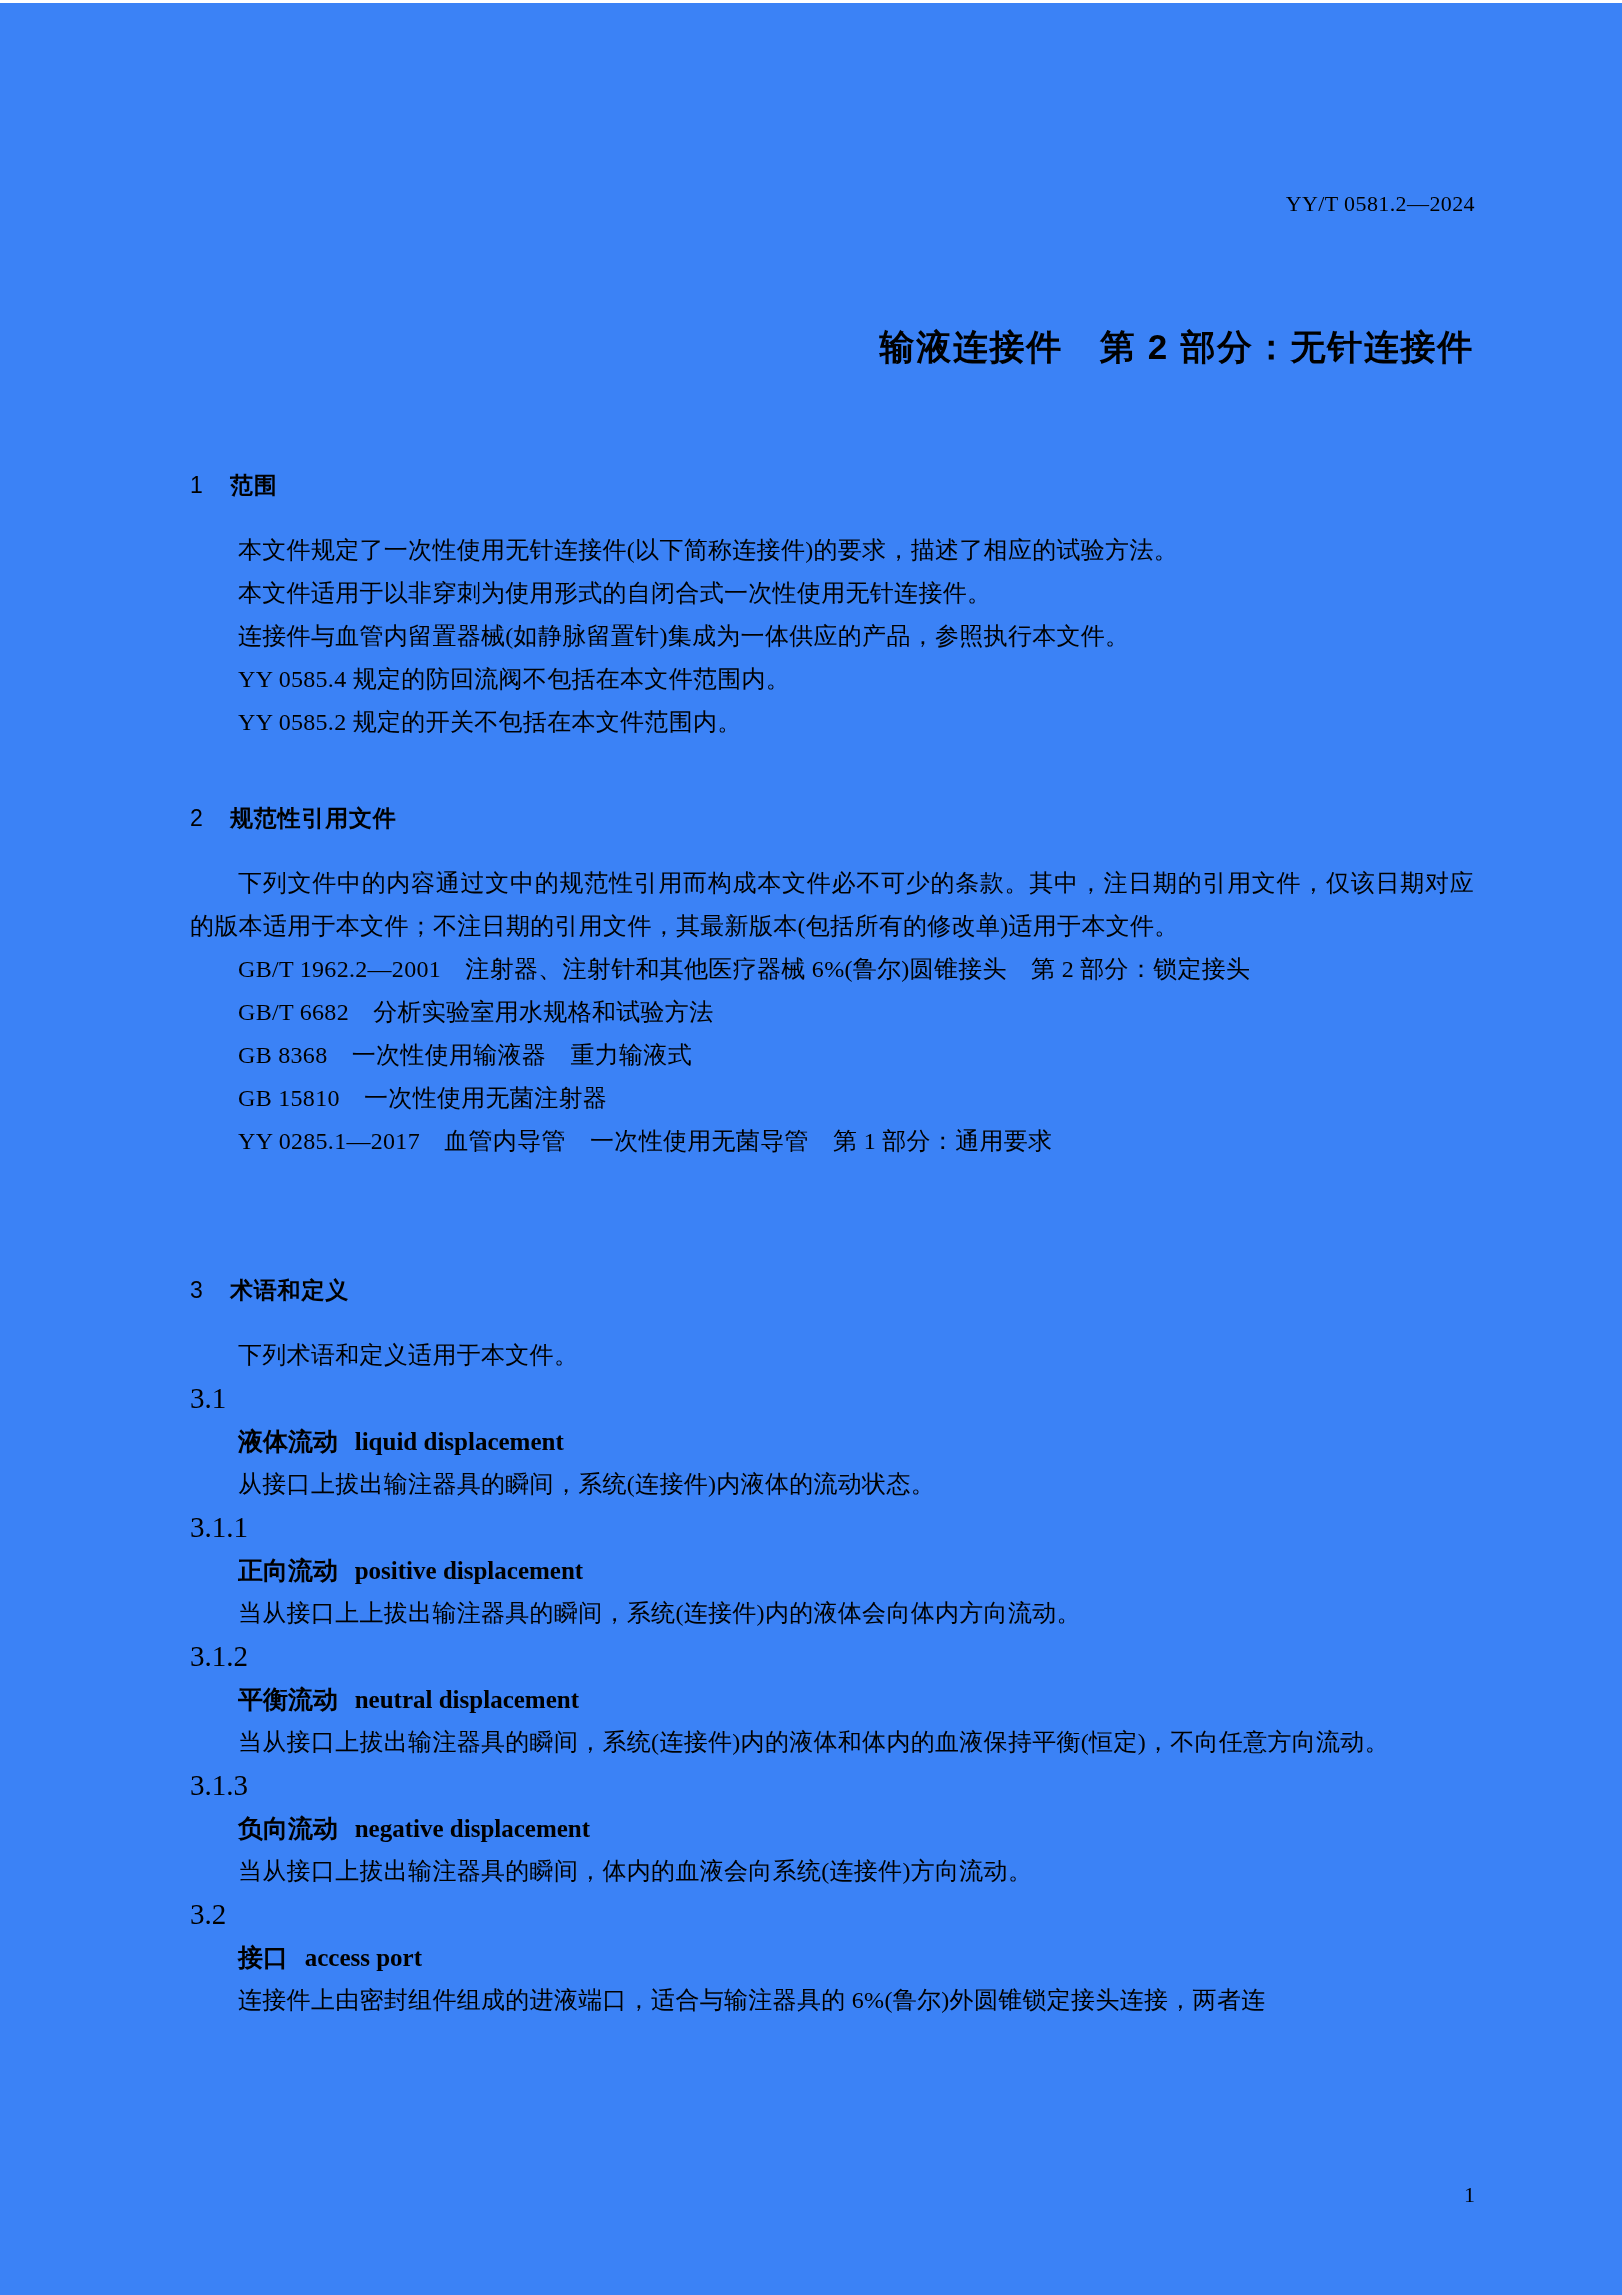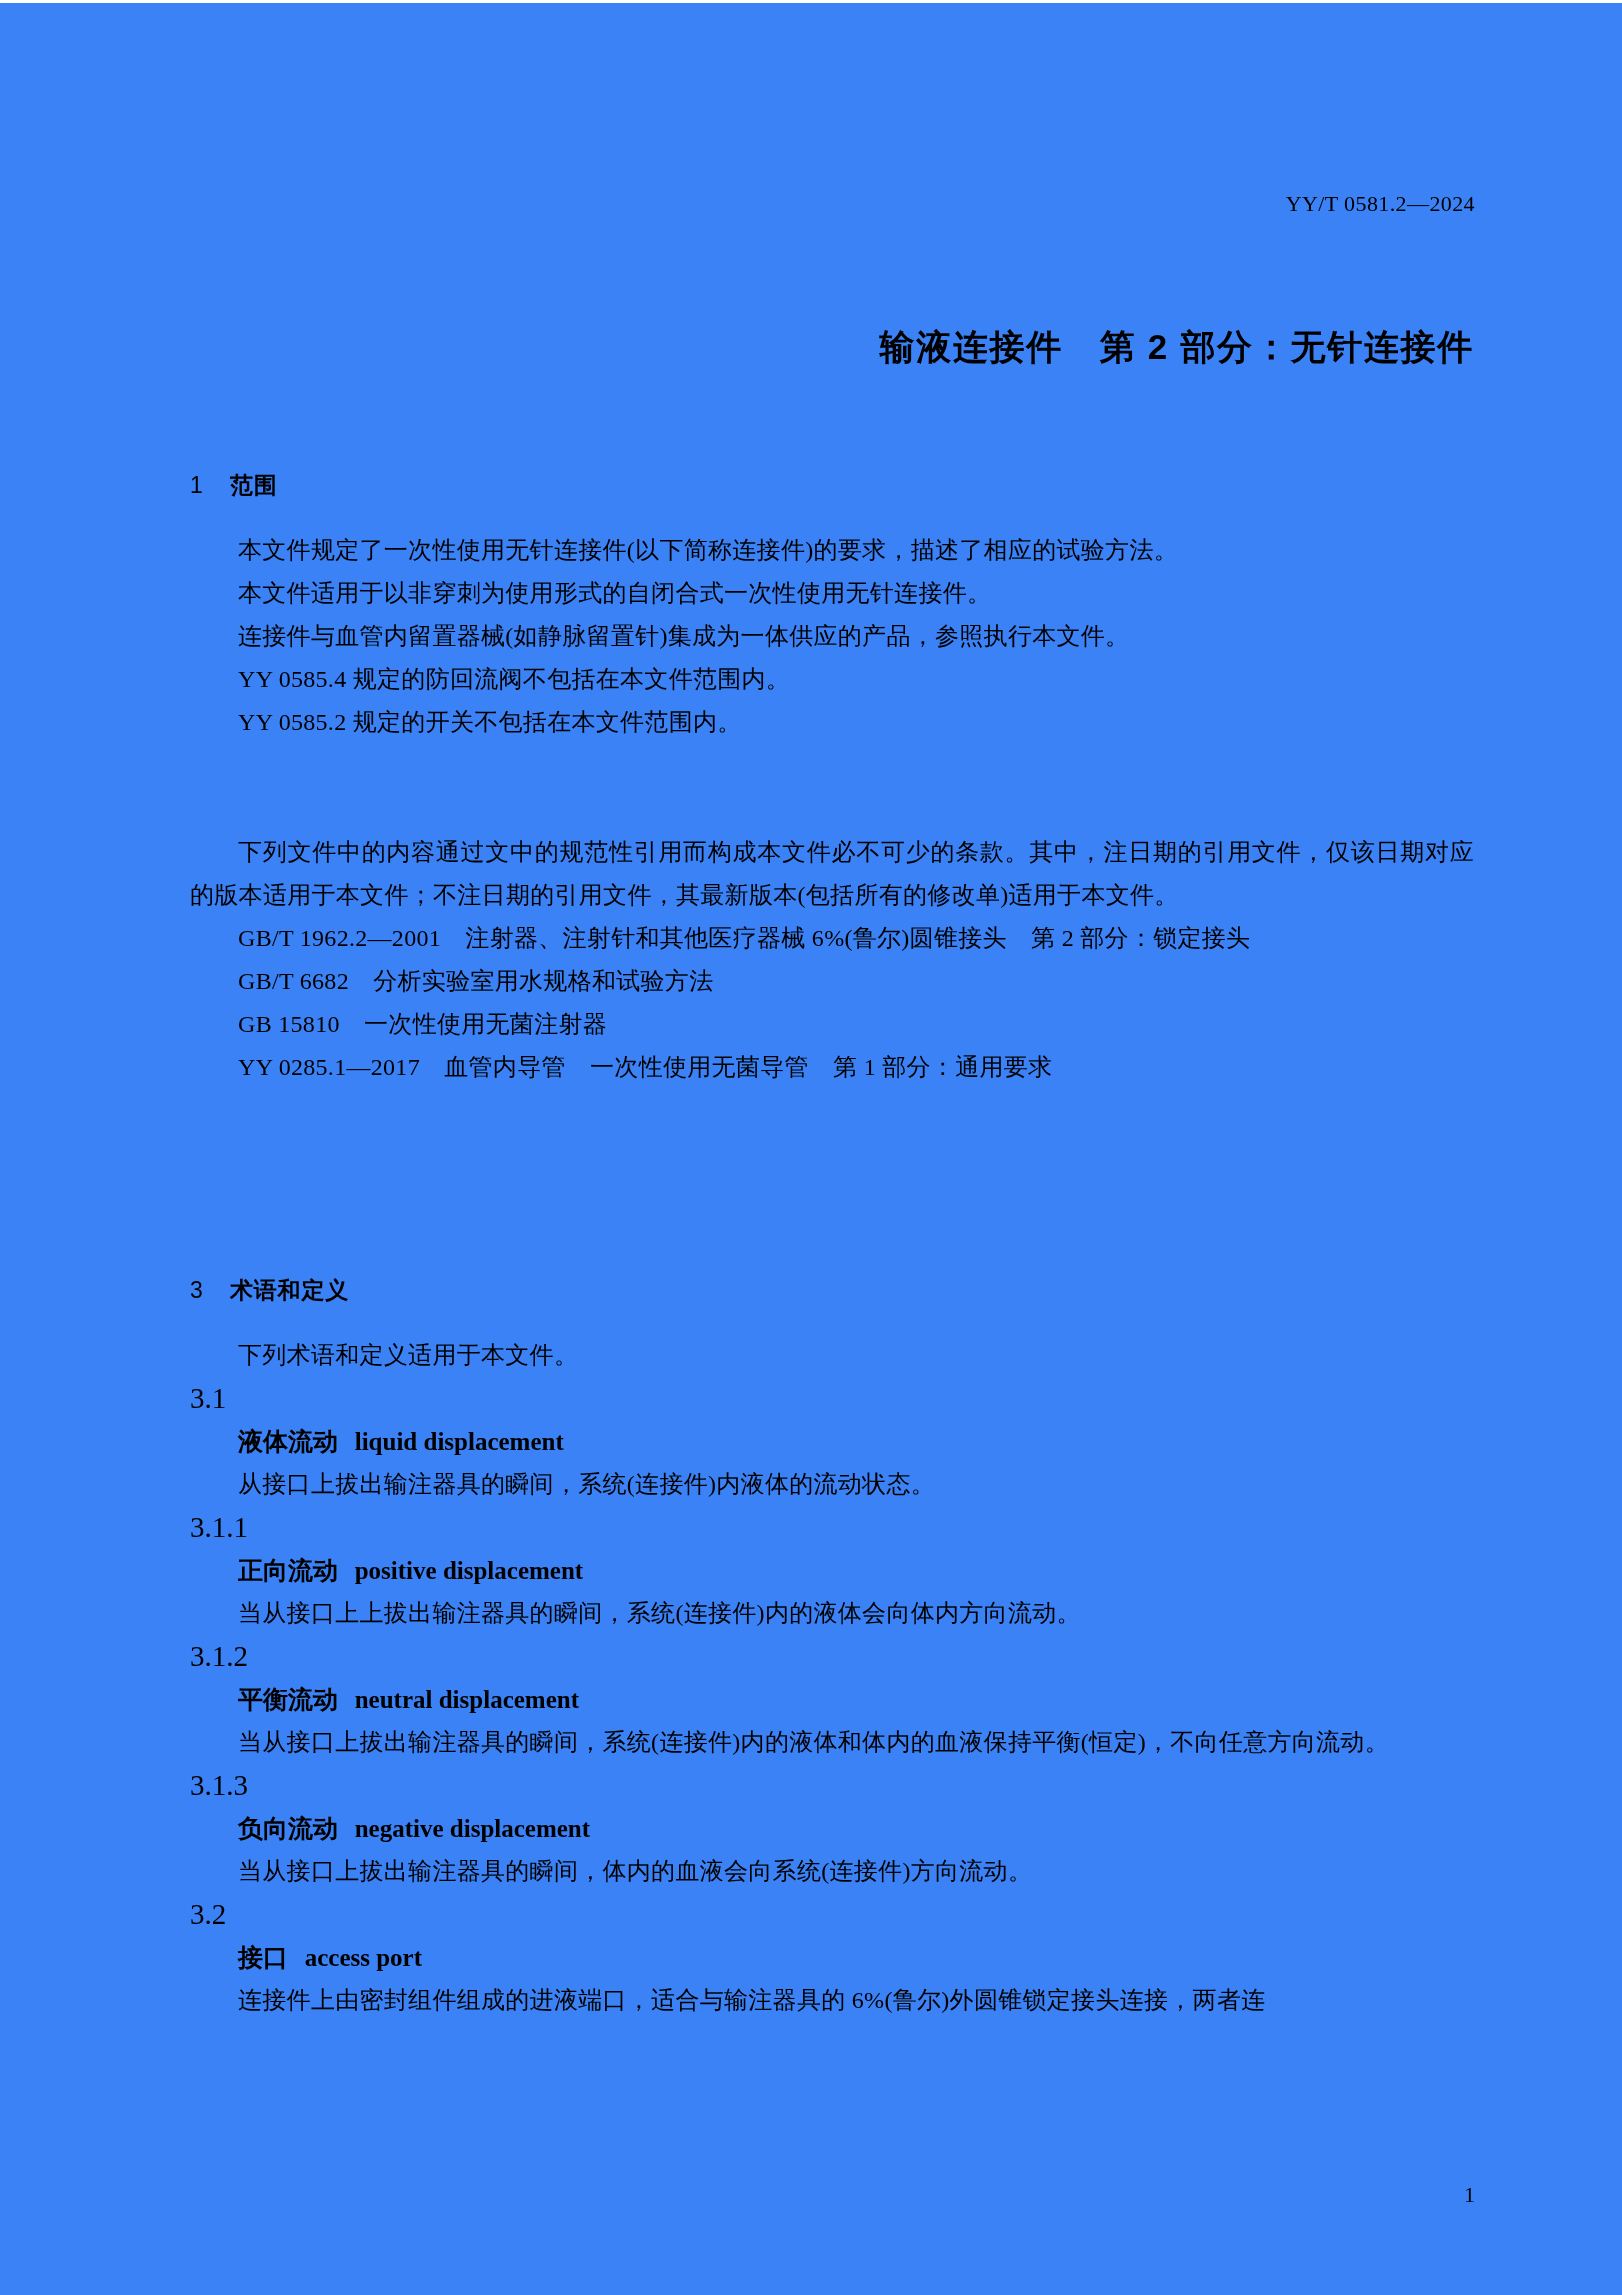--- a/index.html
+++ b/index.html
@@ -129,25 +129,29 @@
       <div class="sec-body">
         <p class="indent">本文件规定了一次性使用无针连接件(以下简称连接件)的要求，描述了相应的试验方法。</p>
         <p class="indent">本文件适用于以非穿刺为使用形式的自闭合式一次性使用无针连接件。</p>
         <p class="indent">连接件与血管内留置器械(如静脉留置针)集成为一体供应的产品，参照执行本文件。</p>
         <p class="indent">YY 0585.4 规定的防回流阀不包括在本文件范围内。</p>
         <p class="indent">YY 0585.2 规定的开关不包括在本文件范围内。</p>
       </div>
     </div>
 
     <div class="blk-2">
+      <div class="clause">
+        <span class="num">2</span><span>规范性引用文件</span>
+      </div>
       <div class="sec-body">
         <p class="indent">下列文件中的内容通过文中的规范性引用而构成本文件必不可少的条款。其中，注日期的引用文件，仅该日期对应的版本适用于本文件；不注日期的引用文件，其最新版本(包括所有的修改单)适用于本文件。</p>
         <div class="reflist">
           <p>GB/T 1962.2—2001　注射器、注射针和其他医疗器械 6%(鲁尔)圆锥接头　第 2 部分：锁定接头</p>
           <p>GB/T 6682　分析实验室用水规格和试验方法</p>
+          <p>GB 8368　一次性使用输液器　重力输液式</p>
           <p>GB 15810　一次性使用无菌注射器</p>
           <p>YY 0285.1—2017　血管内导管　一次性使用无菌导管　第 1 部分：通用要求</p>
         </div>
       </div>
     </div>
 
     <div class="blk-3">
       <div class="clause">
         <span class="num">3</span><span>术语和定义</span>
       </div>

